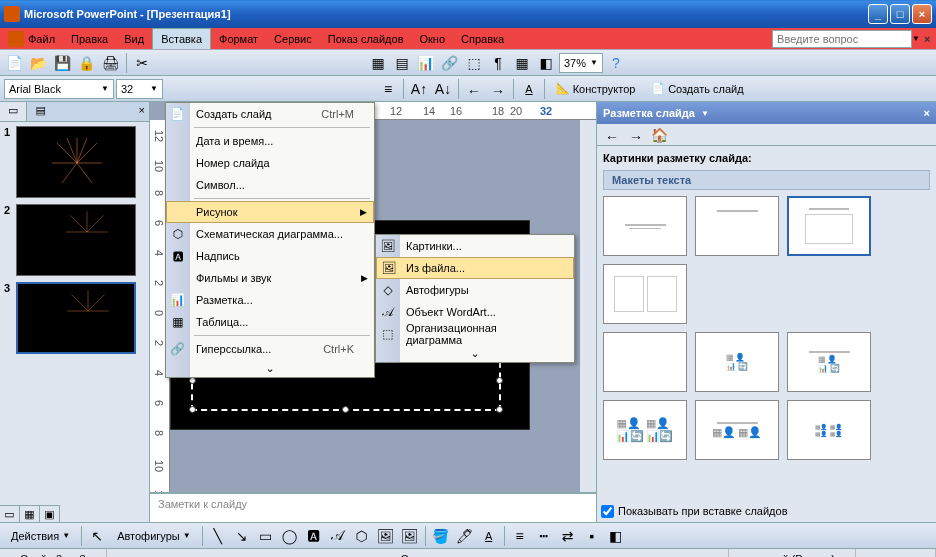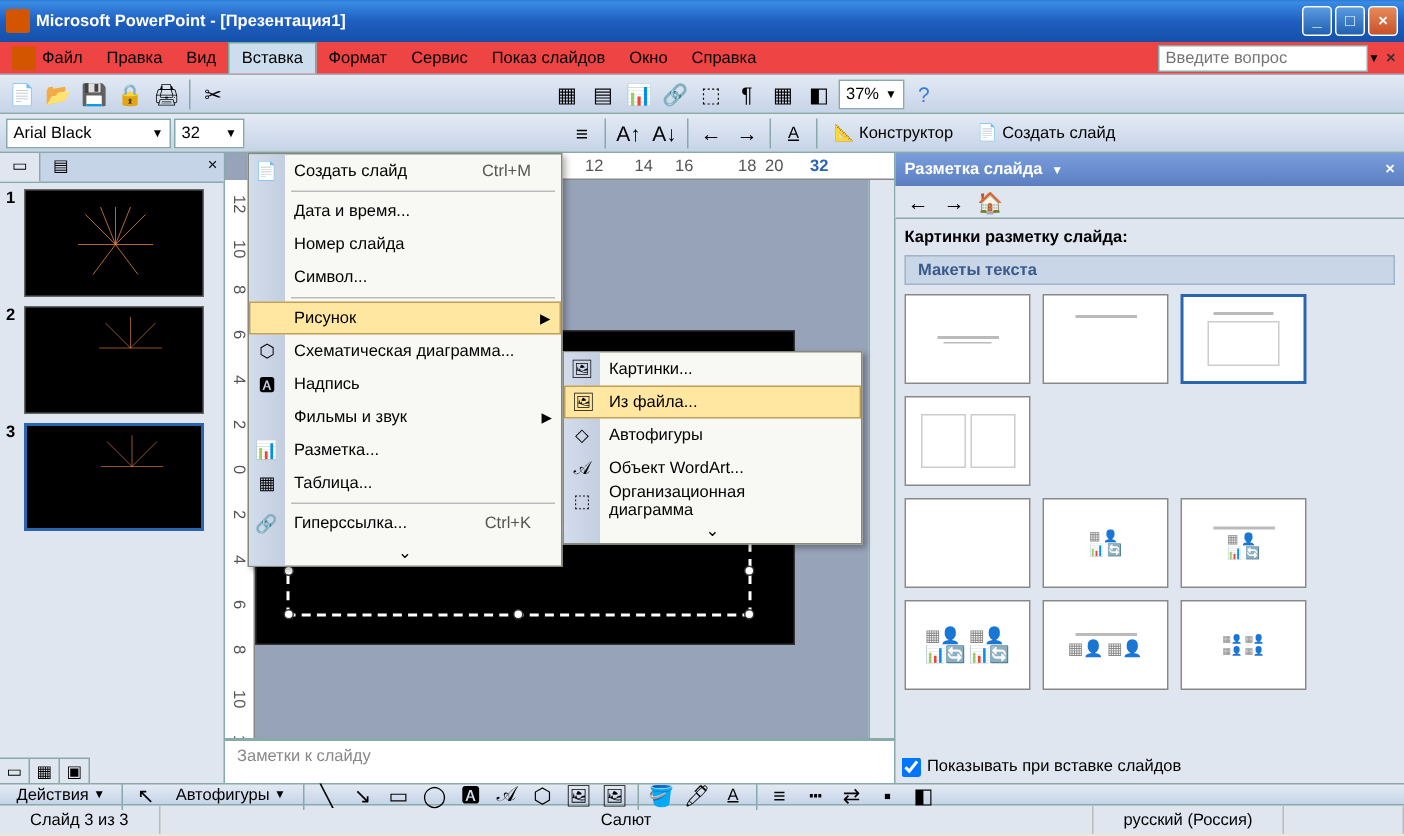--- a/index.html
+++ b/index.html
@@ -82,21 +82,21 @@
 .dd-item .arrow { position: absolute; right: 6px; font-size: 9px; }
 .dd-sep { height: 1px; background: #bbb; margin: 2px 4px 2px 28px; }
 .dd-ico { position: absolute; left: 4px; width: 16px; height: 16px; display: flex; align-items: center; justify-content: center; font-size: 12px; }
 .dd-expand { text-align: center; padding: 2px; cursor: pointer; position: relative; }
 
 
 .view-btns { position: absolute; bottom: 0; left: 0; height: 17px; display: flex; background: #dfe6f0; border-top: 1px solid #8aa; }
 .view-btn { width: 20px; display: flex; align-items: center; justify-content: center; cursor: pointer; border-right: 1px solid #8aa; }
 
 
-.draw-toolbar { height: 14px; background: linear-gradient(to bottom, #e3eaf4, #c6d4e8); border-top: 1px solid #8aa; display: flex; align-items: center; padding: 0 4px; gap: 2px; }
+.draw-toolbar { height: 26px; background: linear-gradient(to bottom, #e3eaf4, #c6d4e8); border-top: 1px solid #8aa; display: flex; align-items: center; padding: 0 4px; gap: 2px; }
 
 
 .statusbar { height: 20px; background: #dfe6f0; border-top: 1px solid #8aa; display: flex; align-items: center; }
 .status-cell { padding: 0 20px; border-right: 1px solid #bbb; height: 100%; display: flex; align-items: center; }
 .chev { font-size: 8px; }
 </style>
 </head>
 <body>
 
 <div class="titlebar">

